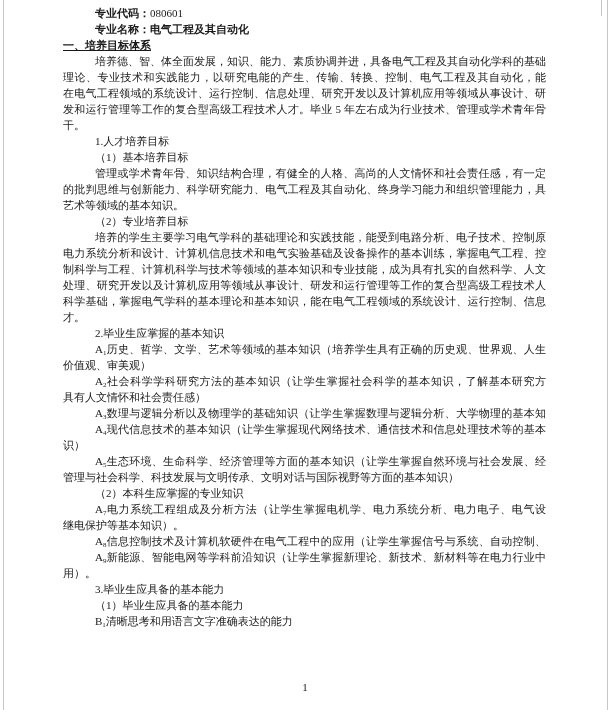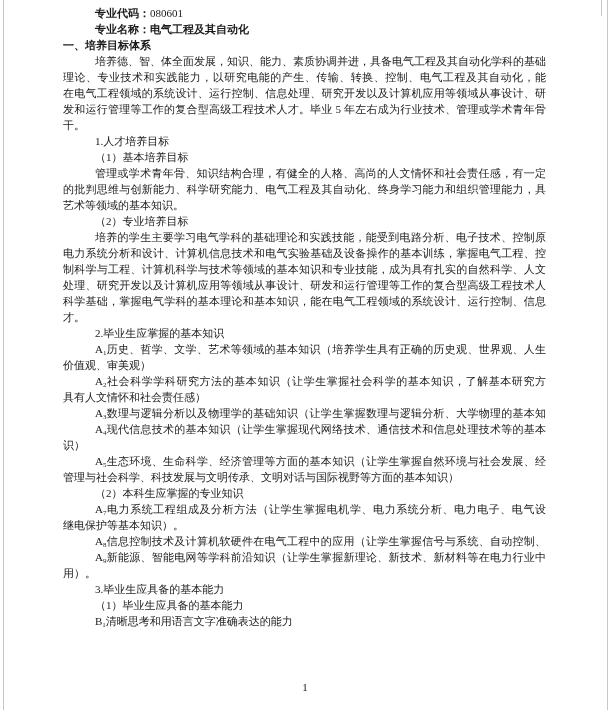--- a/index.html
+++ b/index.html
@@ -33,21 +33,21 @@
     line-height: 16px;
   }
   .line {
     height: 16px;
     overflow: hidden;
     text-align: left;
     white-space: normal;
   }
   .line.indent { text-indent: 32px; }
   .line.jfull  { text-align: justify; text-align-last: justify; }
-  .line.bold   { font-weight: bold; }
+  .line.bold   { font-weight: bold; text-decoration: underline; }
   .line b      { font-weight: bold; }
   sub {
     font-size: 7px;
     line-height: 0;
     vertical-align: -2px;
   }
   .page-number {
     position: absolute;
     left: 0;
     top: 680px;

